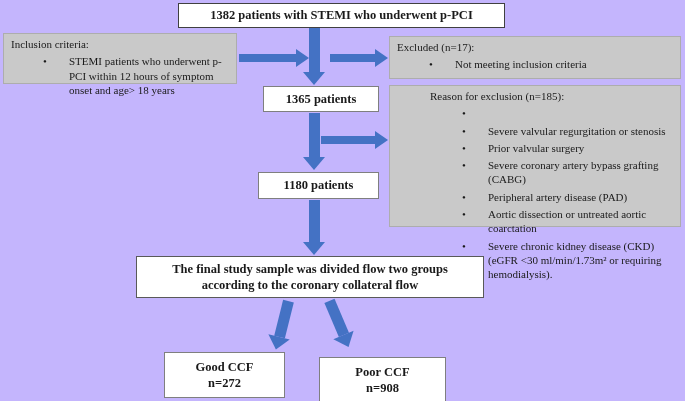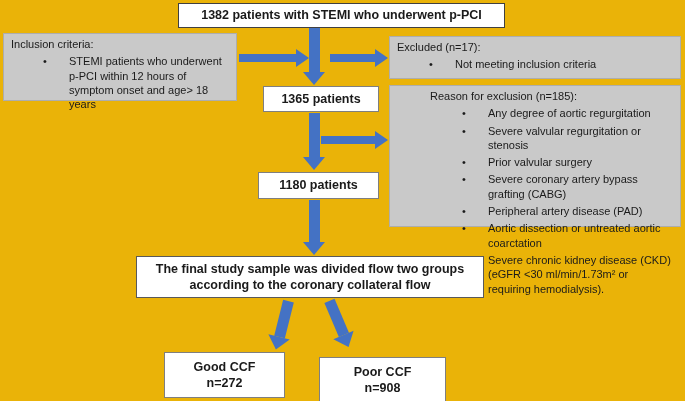--- a/index.html
+++ b/index.html
@@ -1,21 +1,21 @@
 <!DOCTYPE html>
 <html style="--arrow-blue: #4472C4; --box-gray: #C9C9C9; --box-border-gray: #ADADAD; --box-border-dark: #595959;"><head>
 <meta charset="utf-8">
 <style>
   html, body { margin: 0; padding: 0; background: #ffffff; }
   .canvas {
     position: relative;
     width: 685px;
     height: 401px;
-    background: #eab308;
-    font-family: Liberation Sans, sans-serif;
+    background: #c4b5fd;
+    font-family: Liberation Serif, serif;
     color: #1a1a1a;
     overflow: hidden;
   }
   .box { position: absolute; box-sizing: border-box; }
 
   .white-box {
     background: #ffffff;
     border: 1px solid var(--box-border-dark, #595959);
     display: flex;
     flex-direction: column;
@@ -65,21 +65,21 @@
   .arrow-h .head {
     width: 0; height: 0; flex: none;
     border-top: 9px solid transparent;
     border-bottom: 9px solid transparent;
     border-left: 13px solid var(--arrow-blue, #4472C4);
   }
 
   
   #box-top       { left: 178px; top: 3px;   width: 327px; height: 25px; border-color:#404040; }
   #arrow-v1      { left: 303px; top: 28px;  height: 57px; }
-  #box-inclusion { left: 3px;   top: 33px;  width: 234px; height: 68px; }
+  #box-inclusion { left: 3px;   top: 33px;  width: 234px; height: 51px; }
   #arrow-h1      { left: 239px; top: 49px;  width: 70px; }
   #arrow-h2      { left: 330px; top: 49px;  width: 58px; }
   #box-excluded  { left: 389px; top: 36px;  width: 292px; height: 43px; }
   #box-1365      { left: 263px; top: 86px;  width: 116px; height: 26px; border-color:#7f7f7f; }
   #arrow-v2      { left: 303px; top: 113px; height: 57px; }
   #arrow-h3      { left: 321px; top: 131px; width: 67px; }
   #box-reason    { left: 389px; top: 85px;  width: 292px; height: 142px; padding-left: 40px; }
   #box-1180      { left: 258px; top: 172px; width: 121px; height: 27px; border-color:#7f7f7f; }
   #arrow-v3      { left: 303px; top: 200px; height: 55px; }
   #box-final     { left: 136px; top: 256px; width: 348px; height: 42px; }
@@ -144,21 +144,20 @@
   <div class="arrow-h" id="arrow-h3">
     <div class="shaft"></div>
     <div class="head"></div>
   </div>
 
   <div class="box gray-box" id="box-reason">
     <div class="gray-title">Reason for exclusion (n=185):</div>
     <div>
         <div class="bullet-item">
           <span class="bullet">•</span>
-          <span class="bullet-text">Any degree of aortic regurgitation</span>
         </div>
         <div class="bullet-item">
           <span class="bullet">•</span>
           <span class="bullet-text">Severe valvular regurgitation or stenosis</span>
         </div>
         <div class="bullet-item">
           <span class="bullet">•</span>
           <span class="bullet-text">Prior valvular surgery</span>
         </div>
         <div class="bullet-item">

